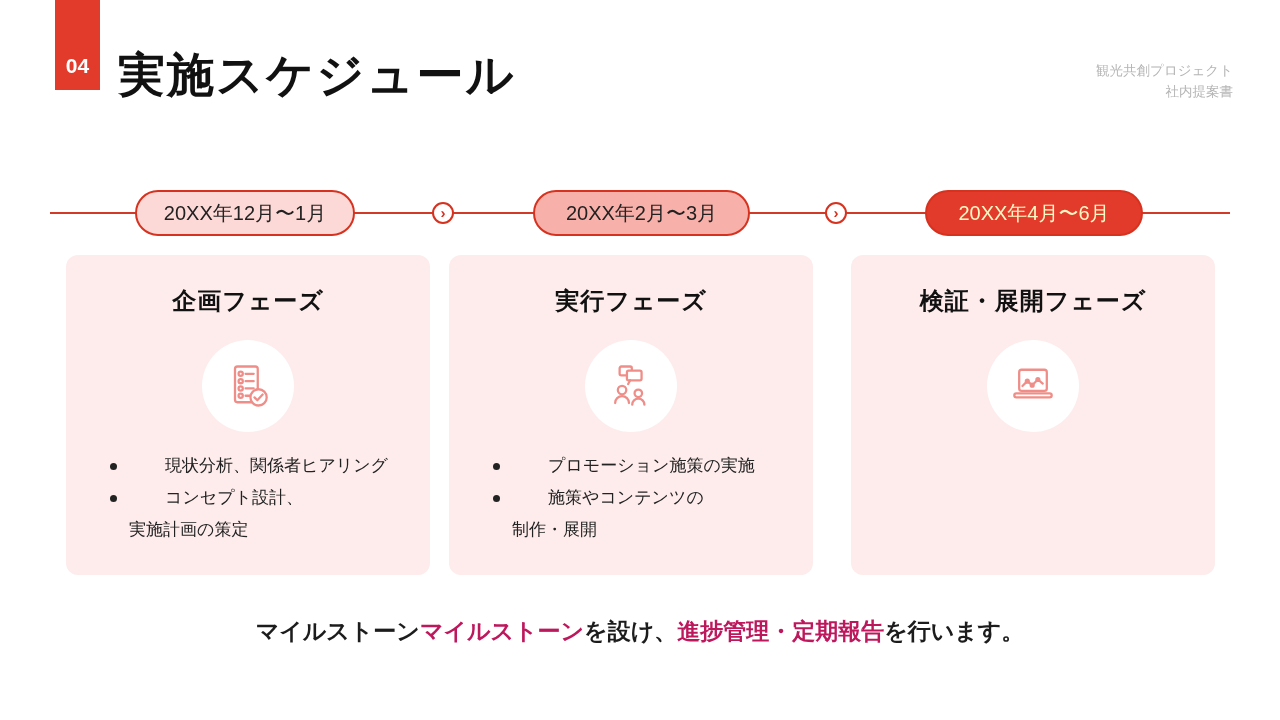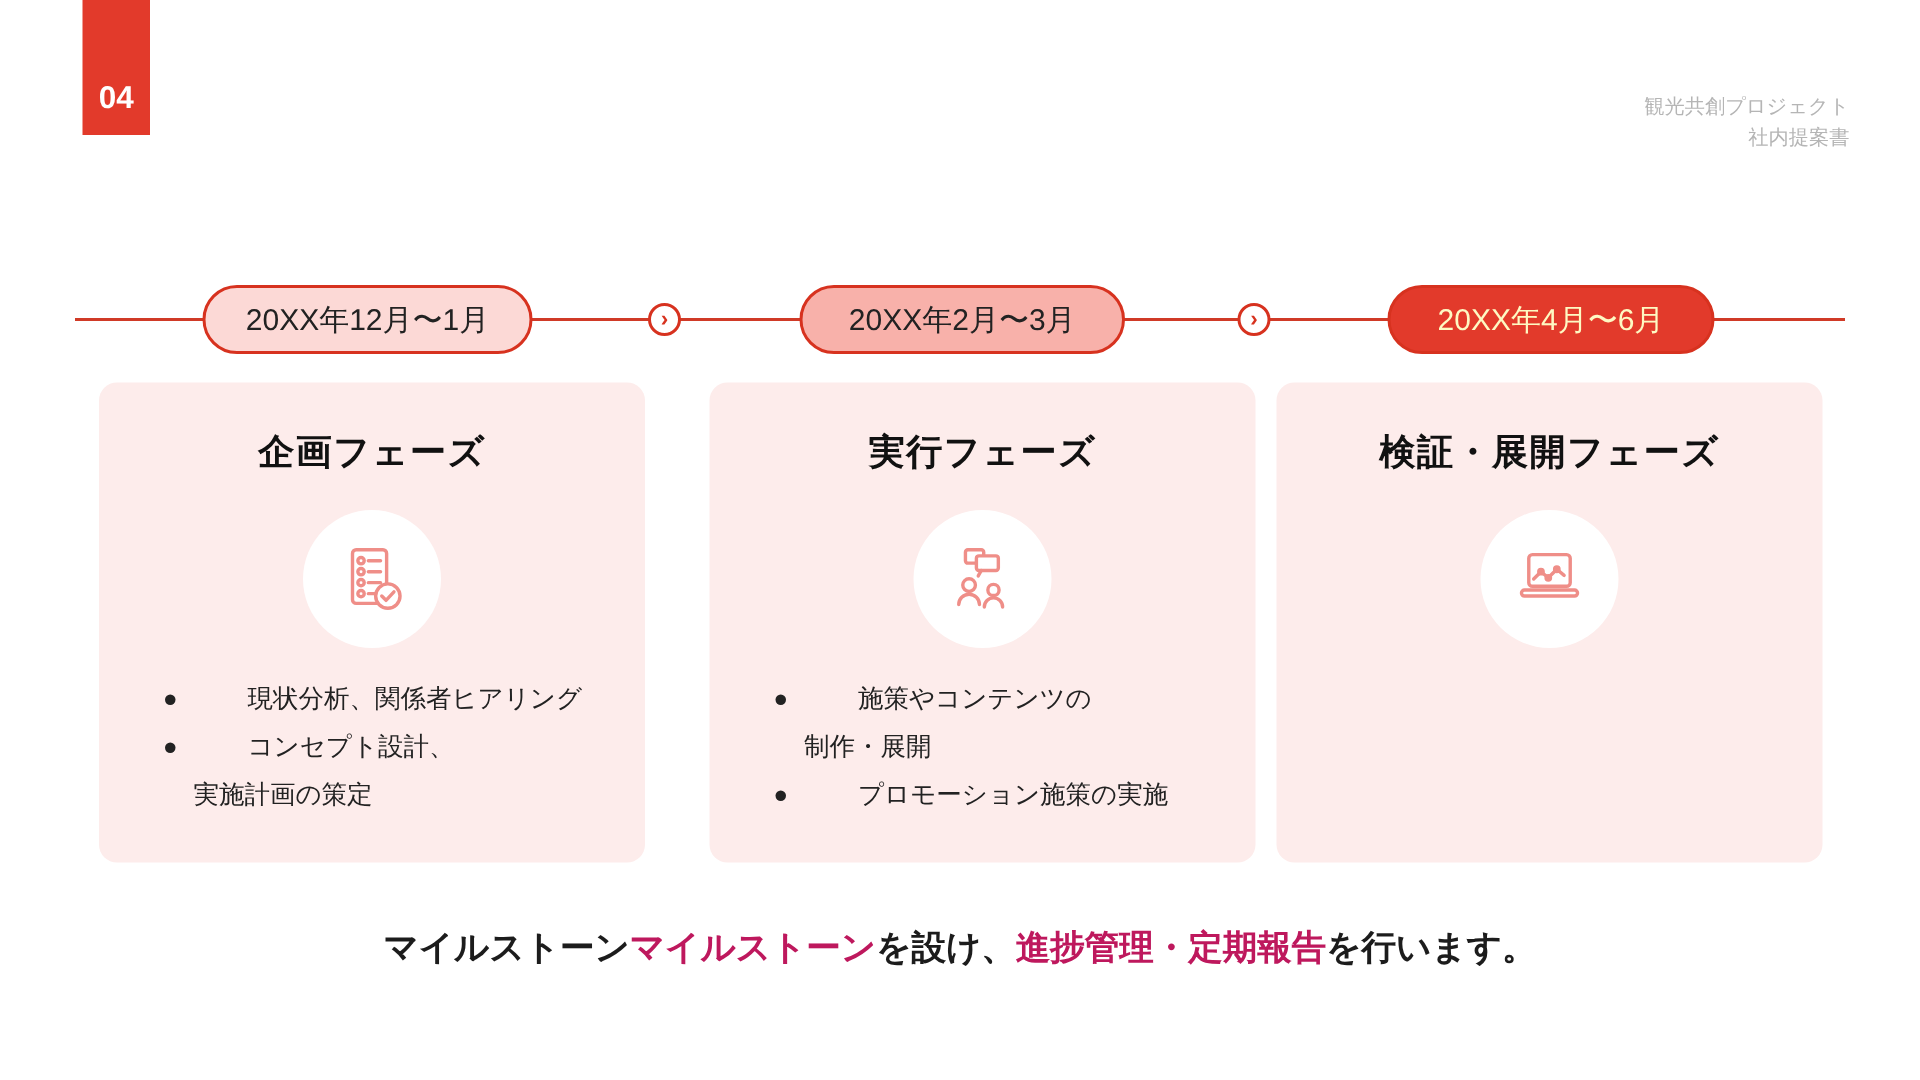--- a/index.html
+++ b/index.html
@@ -55,21 +55,21 @@
     color: #d7321f; font-size: 15px; font-weight: bold; line-height: 1;
     margin-top: -2px;
   }
 
   
   .card {
     position: absolute; top: 255px; width: 364px; height: 320px;
     background: #fdeceb; border-radius: 12px;
   }
   .card-1 { left: 66px; }
-  .card-2 { left: 473px; border-radius: 12px; }
+  .card-2 { left: 449px; border-radius: 12px; }
   .card-3 { left: 851px; }
   .card-title {
     margin-top: 30px; text-align: center;
     font-size: 24px; font-weight: 900; color: #111111; letter-spacing: 1px;
   }
   .icon-circle {
     width: 92px; height: 92px; border-radius: 50%; background: #ffffff;
     margin: 23px auto 0 auto;
     display: flex; align-items: center; justify-content: center;
   }
@@ -93,20 +93,21 @@
   .footer .em { color: #be185d; }
 </style>
 </head>
 <body>
 
 <div class="slide">
 
   <div class="badge">
     <span>04</span>
   </div>
+  <h1 class="page-title">実施スケジュール</h1>
   <div class="project-label">
     <div>観光共創プロジェクト</div>
     <div>社内提案書</div>
   </div>
 
   <div class="timeline">
     <div class="tl-line"></div>
     <div class="pill pill-1">20XX年12月〜1月</div>
     <div class="tl-circle tl-circle-1">
       <span>›</span>
@@ -149,23 +150,23 @@
         <rect x="18" y="8" width="15" height="11" rx="2"></rect>
         <rect x="27" y="13" width="18" height="12" rx="2" fill="#ffffff"></rect>
         <path d="M31 25 l-2.5 4.5"></path>
         <circle cx="21" cy="37" r="5.2"></circle>
         <path d="M12.5 53 a8.5 8.5 0 0 1 17 0"></path>
         <circle cx="41" cy="41" r="4.6"></circle>
         <path d="M33.5 55 a7.5 7.5 0 0 1 15 0"></path>
       </svg>
     </div>
     <ul class="bullets">
+      <li class="bullet"><span>プロモーション施策の実施</span></li>
       <li class="bullet"><span>施策やコンテンツの
 制作・展開</span></li>
-      <li class="bullet"><span>プロモーション施策の実施</span></li>
     </ul>
   </div>
 
   <div class="card card-3">
     <div class="card-title">検証・展開フェーズ</div>
     <div class="icon-circle">
       <svg width="52" height="52" viewBox="0 0 64 64" fill="none" stroke="#ef8e88" stroke-width="2.8" stroke-linecap="round" stroke-linejoin="round">
         <rect x="15" y="12" width="34" height="26" rx="3"></rect>
         <path d="M19 32 L25 26 L31 31 L38 24 L44 29"></path>
         <circle cx="25" cy="26" r="1.8" fill="#ef8e88"></circle>

